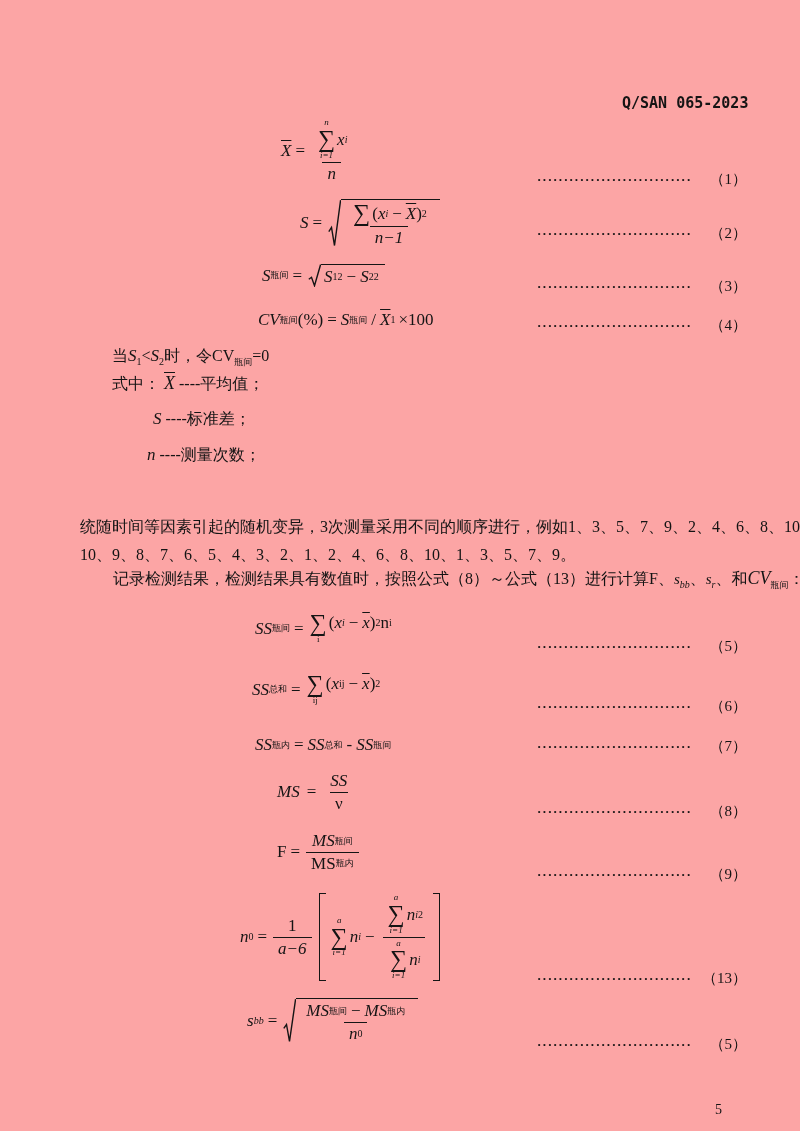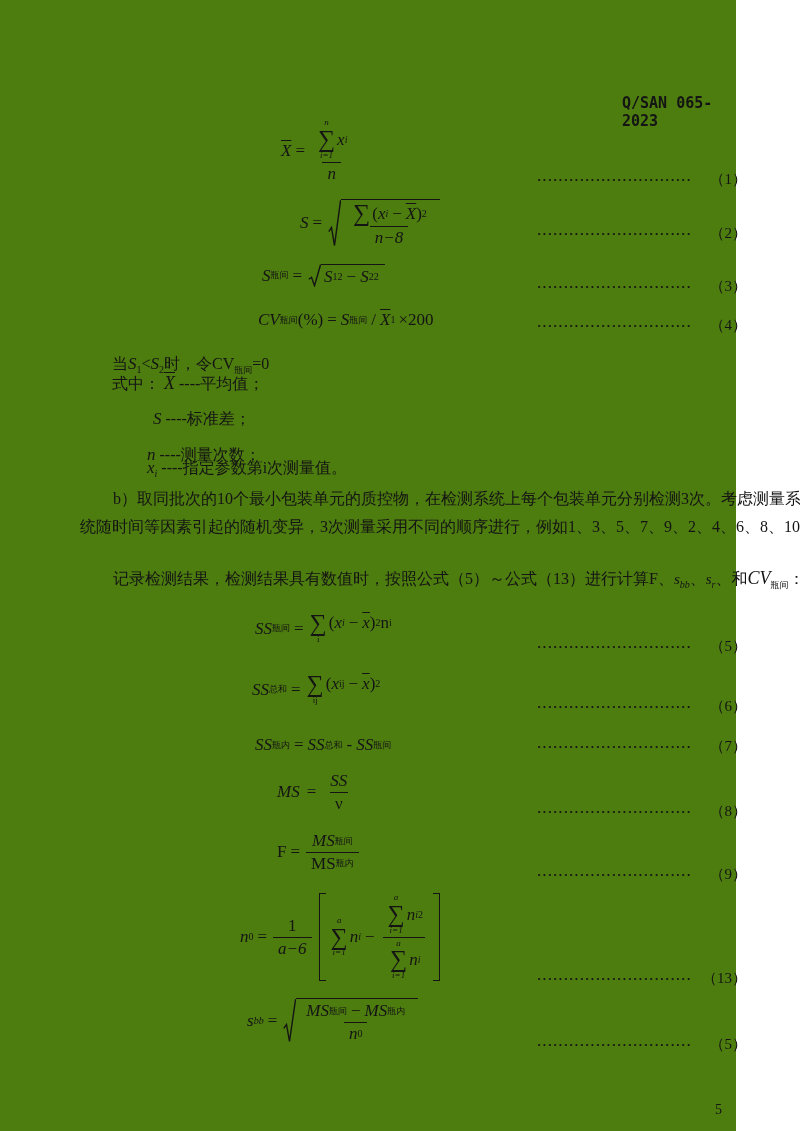--- a/index.html
+++ b/index.html
@@ -1,18 +1,18 @@
 <!DOCTYPE html>
 <html><head>
 <meta charset="utf-8">
 <style>
   html,body{margin:0;padding:0;}
   body{background:#ffffff;width:800px;height:1131px;overflow:hidden;
        font-family:"Liberation Serif","DejaVu Serif",serif;color:#141414;}
-  .page{position:relative;width:736px;height:1131px;background:#4d7c0f;}
+  .page{position:relative;width:800px;height:1131px;background:#fca5a5;}
 
   
   .txt{position:absolute;font-size:16px;line-height:1.3;white-space:nowrap;}
   .hdr{position:absolute;font-family:"DejaVu Sans Mono","Liberation Mono",monospace;
        font-size:15px;font-weight:bold;letter-spacing:0;}
   .pgnum{position:absolute;font-size:14px;}
 
   
   .fx{position:absolute;font-size:17px;line-height:1.15;white-space:nowrap;
       display:flex;align-items:center;}
@@ -100,21 +100,21 @@
               </span>
             <span class="rm">(</span>
               <span class="var">x</span>
               <sub class="lat">i</sub>
             <span class="op">−</span>
             <span class="var ol">X</span>
             <span class="rm">)</span>
               <sup class="s">2</sup>
           </span>
           <span class="fd">
-              <span class="var">n−8</span>
+              <span class="var">n−1</span>
             </span>
         </span>
       </span>
     </span>
   </div>
   <div class="leader" style="top:224px">
     <span class="dots">·····························</span>
     <span class="fnumber">（2）</span>
   </div>
 
@@ -147,54 +147,50 @@
   <div class="fx" style="left:258px;top:310px">
     <span class="var">CV</span>
       <sub class="cns">瓶间</sub>
     <span class="rm">(%)</span>
     <span class="op">=</span>
     <span class="var">S</span>
       <sub class="cns">瓶间</sub>
     <span class="op">/</span>
     <span class="var ol">X</span>
       <sub class="sd">1</sub>
-    <span class="rm" style="padding-left:3px">×200</span>
+    <span class="rm" style="padding-left:3px">×100</span>
   </div>
   <div class="leader" style="top:316px">
     <span class="dots">·····························</span>
     <span class="fnumber">（4）</span>
   </div>
 
-  <div class="txt" style="left:112px;top:353px">
+  <div class="txt" style="left:112px;top:345px">
     <span>当</span><span class="var" style="font-size:17px">S</span><sub class="sd">1</sub><span>&lt;</span><span class="var" style="font-size:17px">S</span><sub class="sd">2</sub><span>时，令CV</span><sub class="cns">瓶间</sub><span>=0</span>
   </div>
 
   <div class="txt" style="left:112px;top:372px">
     <span>式中：</span>
     <span class="var ol" style="font-size:18px">X</span>
     <span>----平均值；</span>
   </div>
   <div class="txt" style="left:153px;top:408px">
     <span class="var" style="font-size:17px">S</span>
     <span>----标准差；</span>
   </div>
   <div class="txt" style="left:147px;top:444px">
     <span class="var" style="font-size:17px">n</span>
     <span>----测量次数；</span>
   </div>
-  <div class="txt" style="left:147px;top:457px">
-    <span class="var" style="font-size:17px">x</span><sub class="lat">i</sub>
-    <span>----指定参数第i次测量值。</span>
-  </div>
-
-  <div class="txt" style="left:113px;top:489px">b）取同批次的10个最小包装单元的质控物，在检测系统上每个包装单元分别检测3次。考虑测量系</div>
+
   <div class="txt" style="left:80px;top:517px">统随时间等因素引起的随机变异，3次测量采用不同的顺序进行，例如1、3、5、7、9、2、4、6、8、10、</div>
+  <div class="txt" style="left:80px;top:545px">10、9、8、7、6、5、4、3、2、1、2、4、6、8、10、1、3、5、7、9。</div>
 
   <div class="txt" style="left:113px;top:567px">
-    <span>记录检测结果，检测结果具有数值时，按照公式（5）～公式（13）进行计算F、</span><span class="var" style="font-size:15px">s</span><sub class="lat">bb</sub><span>、</span><span class="var" style="font-size:15px">s</span><sub class="lat">r</sub><span>、和</span><span class="cvbig">CV</span><sub class="cns">瓶间</sub><span>：</span>
+    <span>记录检测结果，检测结果具有数值时，按照公式（8）～公式（13）进行计算F、</span><span class="var" style="font-size:15px">s</span><sub class="lat">bb</sub><span>、</span><span class="var" style="font-size:15px">s</span><sub class="lat">r</sub><span>、和</span><span class="cvbig">CV</span><sub class="cns">瓶间</sub><span>：</span>
   </div>
 
   <div class="fx" style="left:255px;top:612px">
     <span class="var">SS</span>
       <sub class="cns">瓶间</sub>
     <span class="op">=</span>
     <span class="srow">
       <span class="sigma">
         <span class="ssym">∑</span>
         <span class="slimr">i</span>

